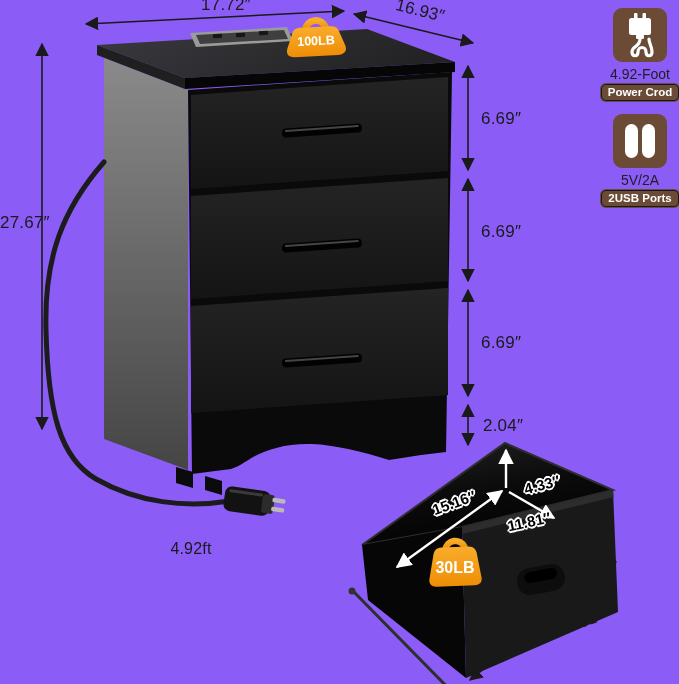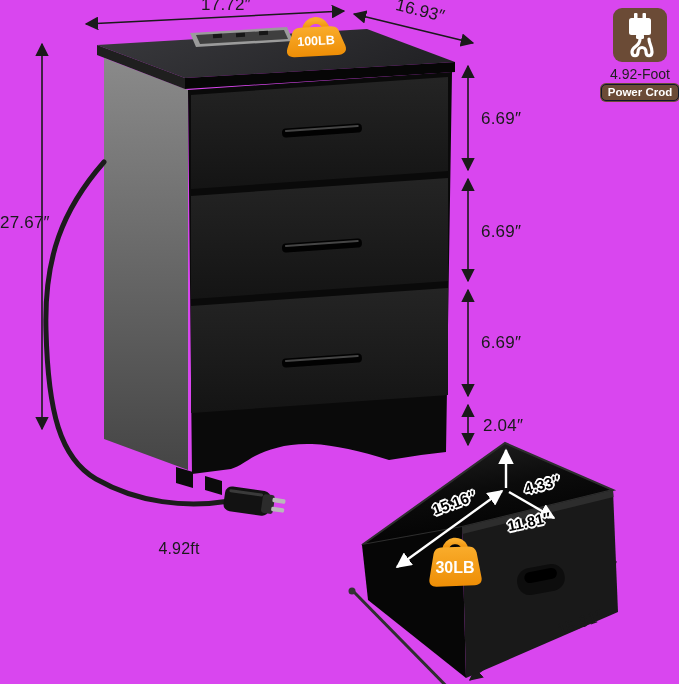--- a/index.html
+++ b/index.html
@@ -1,16 +1,16 @@
 <!DOCTYPE html>
 <html><head>
 <meta charset="utf-8">
 <style>
   html,body{margin:0;padding:0;background:#fff;}
-  #stage{position:relative;width:679px;height:684px;background:#d946ef;overflow:hidden;
+  #stage{position:relative;width:679px;height:684px;background:#8b5cf6;overflow:hidden;
          font-family:"Liberation Sans",sans-serif;color:#1a1a1a;}
   #scene-svg{position:absolute;left:0;top:0;}
   .dim{position:absolute;font-size:17px;letter-spacing:.2px;color:#1a1a1a;white-space:nowrap;}
   .dim.center{text-align:center;}
   .halo{position:absolute;font-size:15px;font-weight:bold;color:#000;white-space:nowrap;
         text-shadow:-1px -1px 0 #fff,1px -1px 0 #fff,-1px 1px 0 #fff,1px 1px 0 #fff,
                     -2px 0 0 #fff,2px 0 0 #fff,0 -2px 0 #fff,0 2px 0 #fff;}
   .badge-text{position:absolute;font-weight:bold;color:#fff;text-align:center;white-space:nowrap;}
   #sidebar{position:absolute;left:601px;top:8px;width:78px;display:flex;flex-direction:column;
            align-items:center;gap:13px;}
@@ -149,21 +149,21 @@
     </g>
   </svg>
 
   <div class="dim center" style="left:184px;top:-5px;width:84px;">17.72″</div>
   <div class="dim center" style="left:378px;top:1px;width:84px;transform:rotate(14deg);">16.93″</div>
   <div class="dim" style="left:0px;top:213px;width:46px;text-align:right;">27.67″</div>
   <div class="dim" style="left:481px;top:109px;">6.69″</div>
   <div class="dim" style="left:481px;top:222px;">6.69″</div>
   <div class="dim" style="left:481px;top:333px;">6.69″</div>
   <div class="dim" style="left:483px;top:416px;">2.04″</div>
-  <div class="dim center" style="left:148px;top:540px;width:62px;font-size:16px;">4.92ft</div>
+  <div class="dim center" style="left:160px;top:540px;width:62px;font-size:16px;">4.92ft</div>
 
   <div class="halo" style="left:418px;top:494px;width:72px;text-align:center;transform:rotate(-20deg);">15.16″</div>
   <div class="halo" style="left:512px;top:476px;width:60px;text-align:center;transform:rotate(-15deg);">4.33″</div>
   <div class="halo" style="left:496px;top:513px;width:66px;text-align:center;transform:rotate(-12deg);">11.81″</div>
   <div class="dim center" style="left:543px;top:614px;width:74px;font-size:16px;transform:rotate(-19deg);">15.91″</div>
 
   <div class="badge-text" style="left:291px;top:34px;width:50px;font-size:12.5px;transform:rotate(-3deg);">100LB</div>
   <div class="badge-text" style="left:431px;top:559px;width:48px;font-size:16px;">30LB</div>
 
   <div id="sidebar">
@@ -176,15 +176,25 @@
           <rect x="16" y="10" width="22" height="17" rx="2.5" fill="#fff"></rect>
           <rect x="23" y="26" width="8" height="5" rx="1.5" fill="#fff"></rect>
           <path d="M27,31 C27,39 19,38 19,44 C19,49 25,49 25,44 C25,38 33,38 33,44 C33,49 39,49 39,44 C39,38 36,36 36,31" fill="none" stroke="#fff" stroke-width="3.2" stroke-linecap="round"></path>
         </svg>
       </div>
       <div class="spec">4.92-Foot</div>
       <div class="pill">Power Crod</div>
     </div>
 
 
+    <div class="feature">
+      <div class="tile">
+        <svg width="54" height="54" viewBox="0 0 54 54">
+          <rect x="12" y="10" width="13" height="34" rx="6.5" fill="#fff"></rect>
+          <rect x="29" y="10" width="13" height="34" rx="6.5" fill="#fff"></rect>
+        </svg>
+      </div>
+      <div class="spec">5V/2A</div>
+      <div class="pill">2USB Ports</div>
+    </div>
 
   </div>
 </div>
 
 </body></html>

